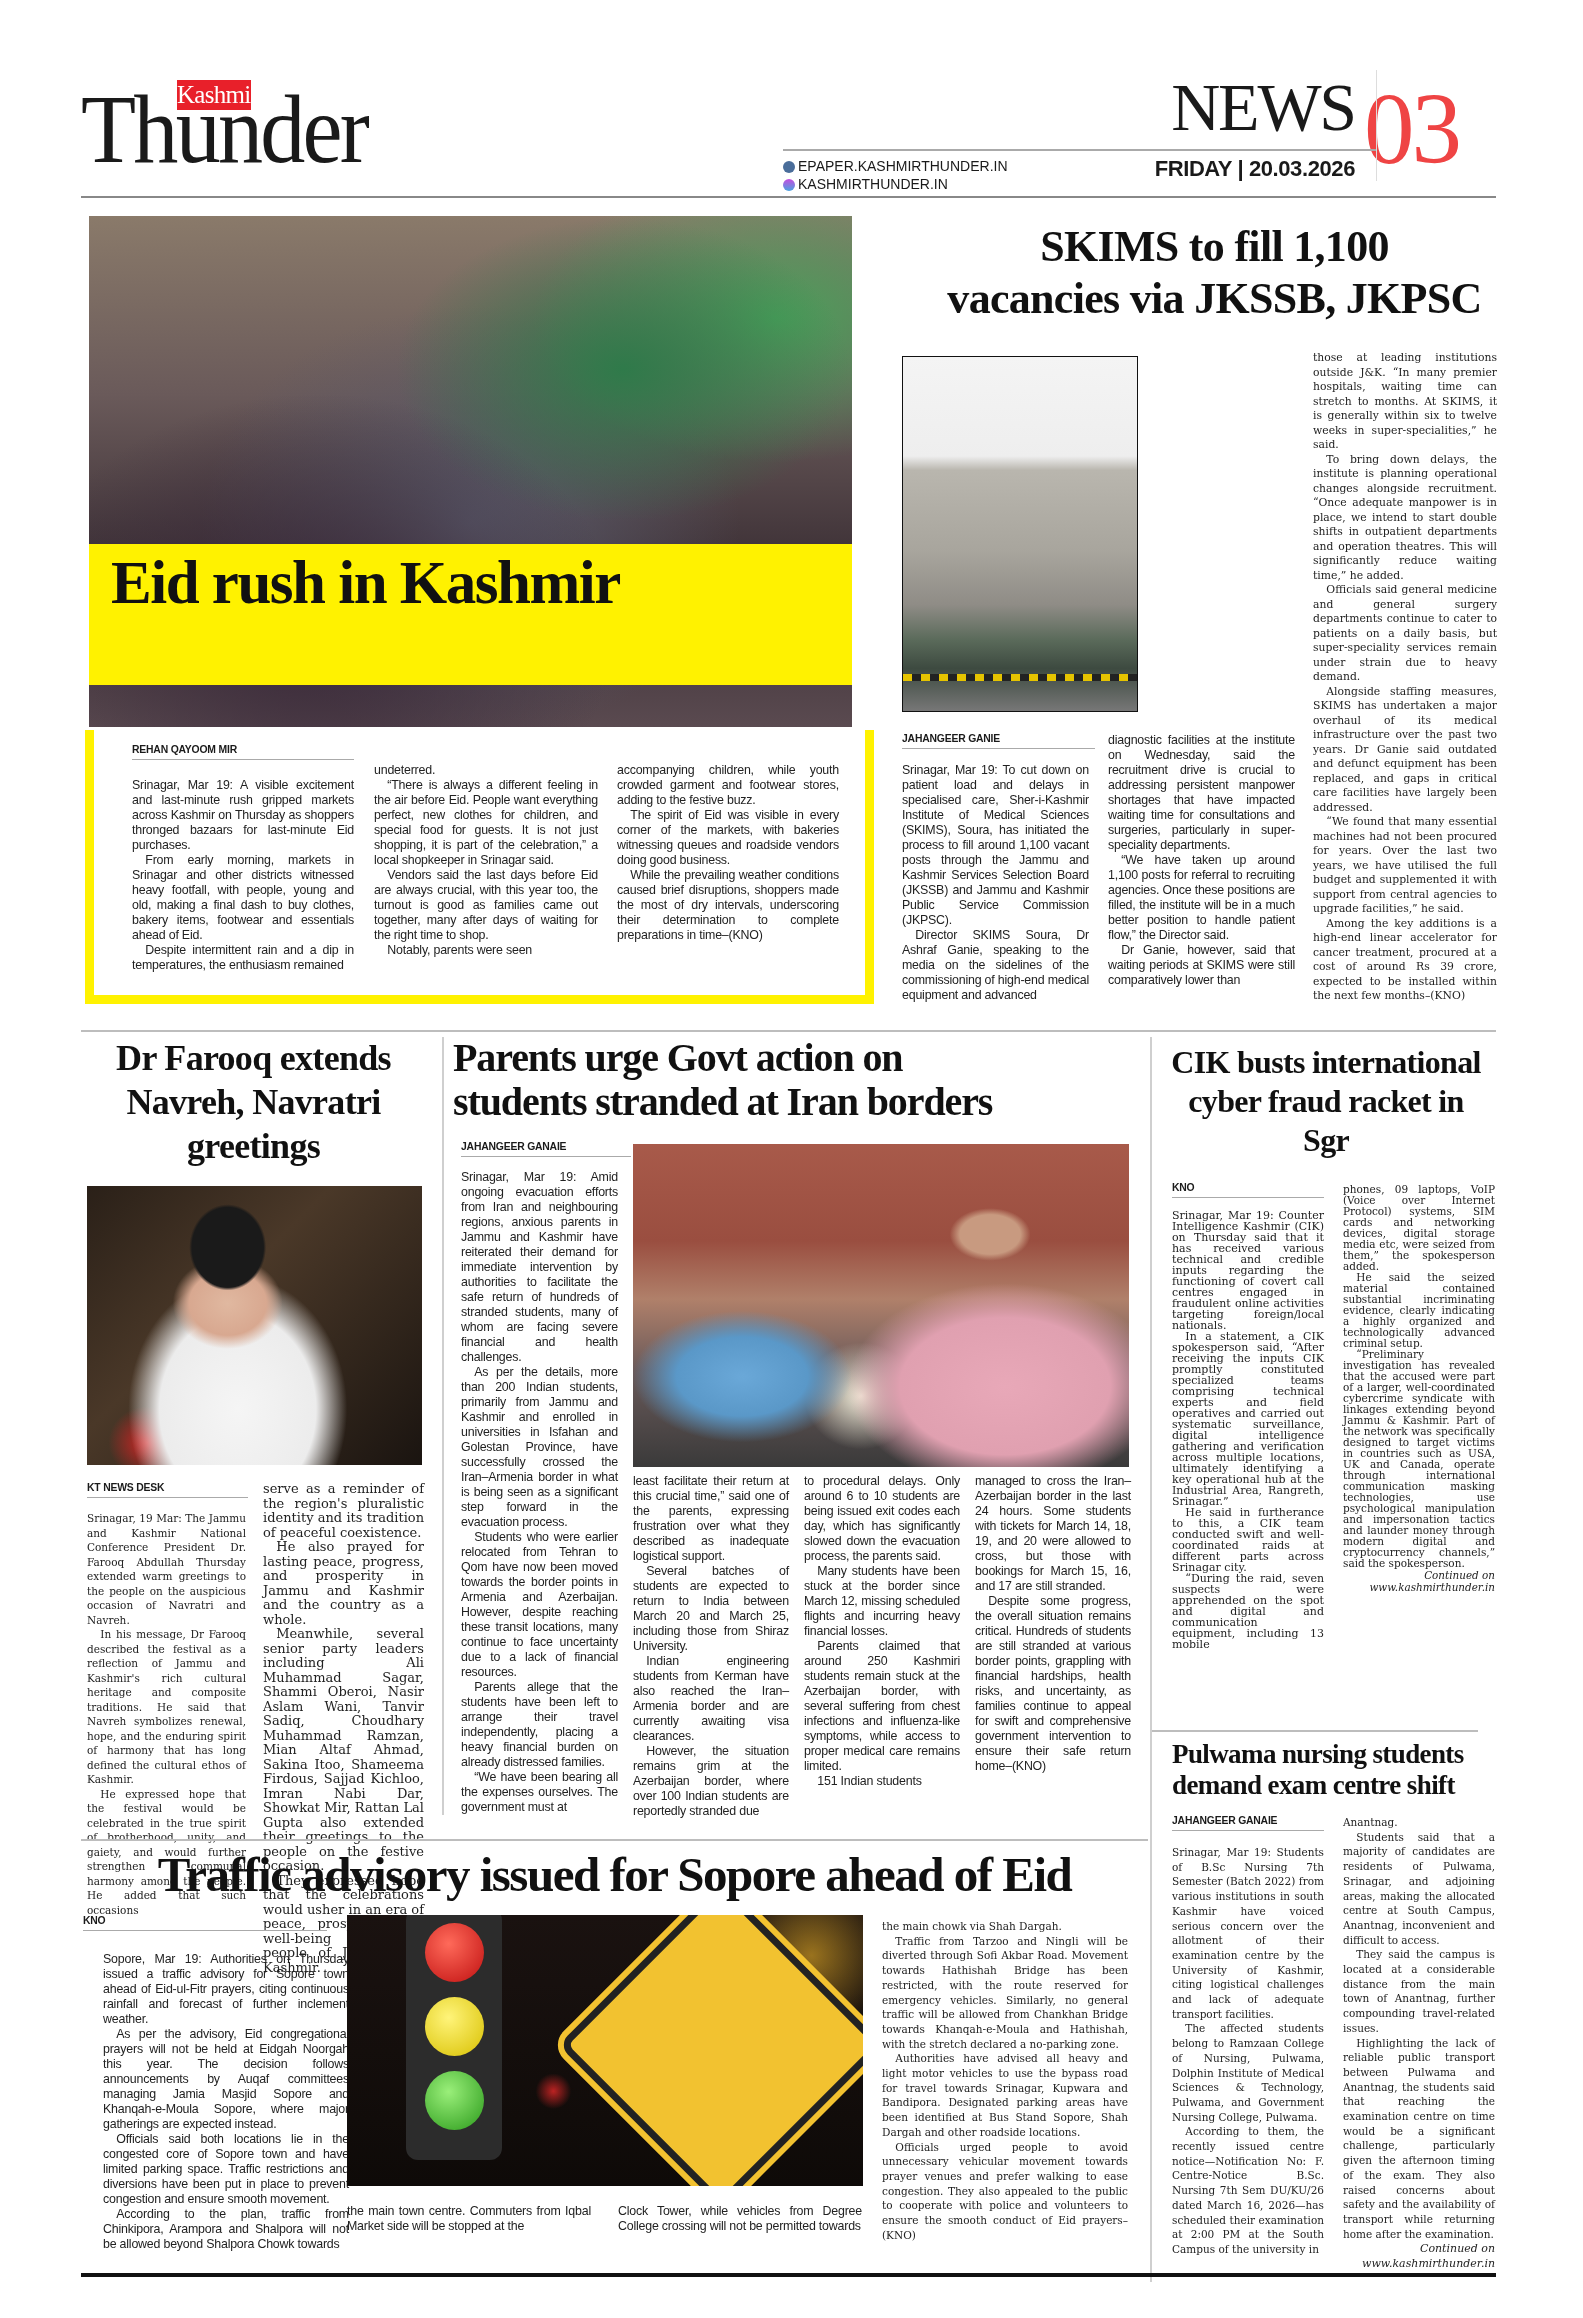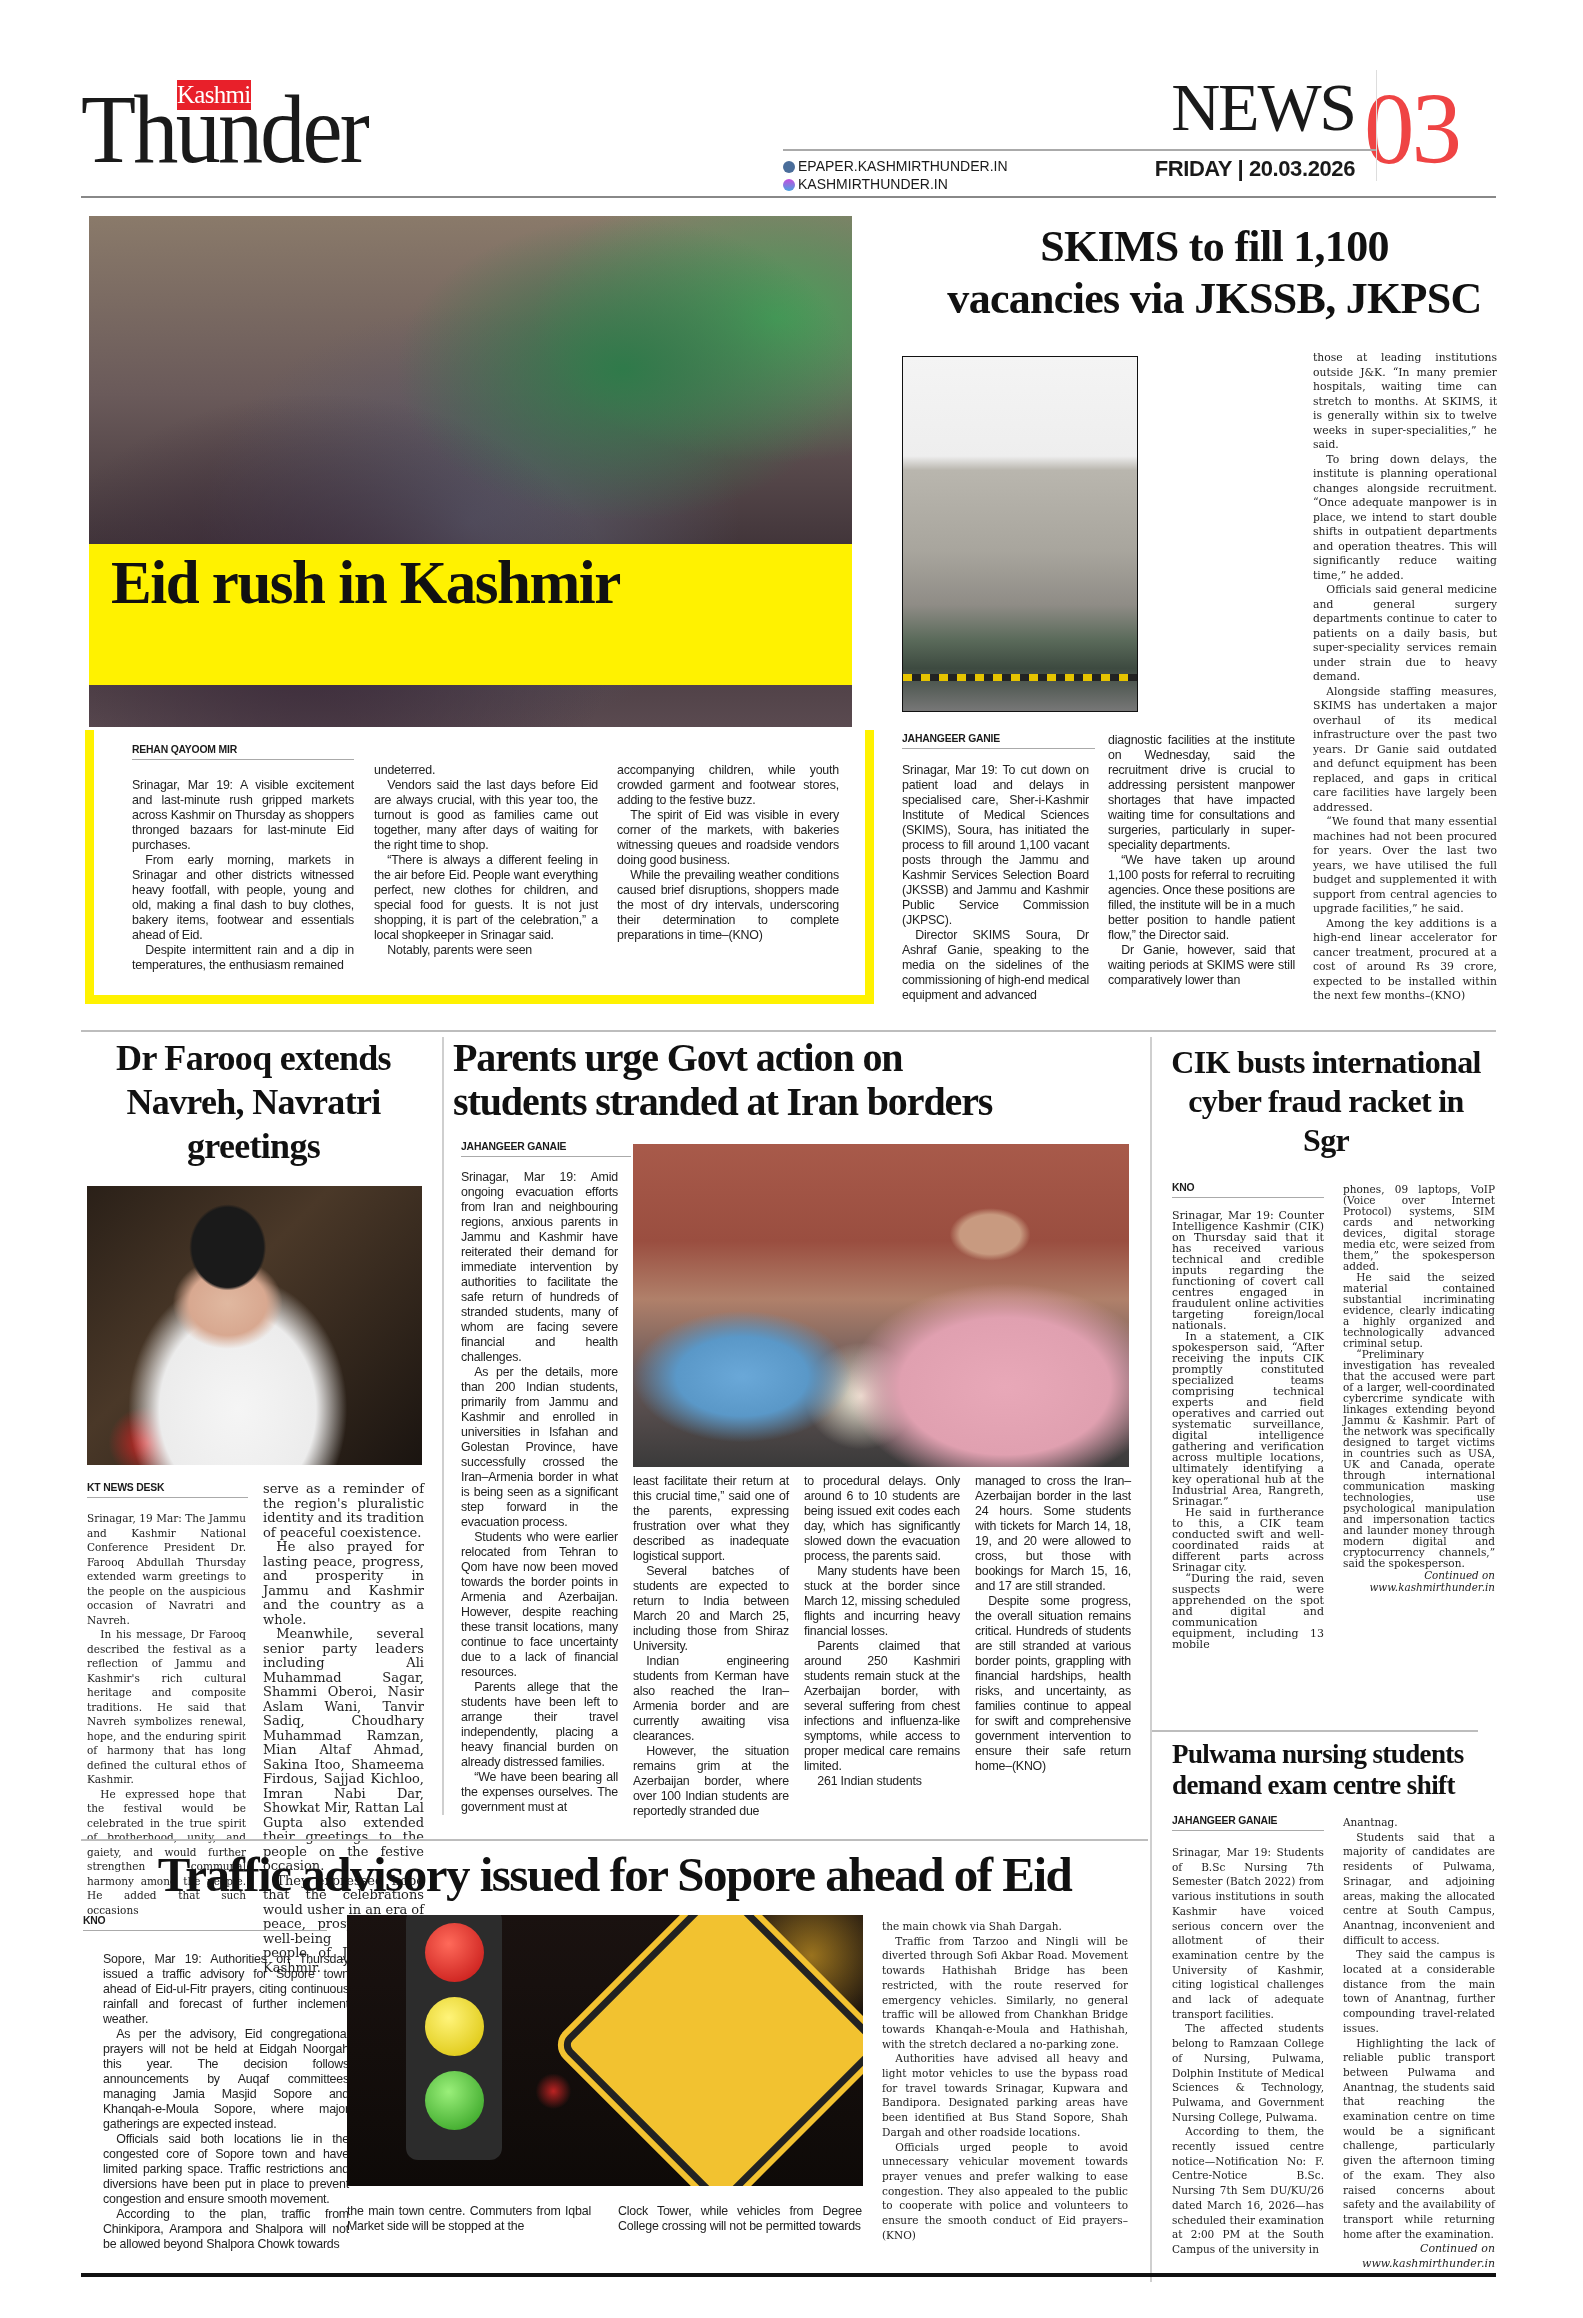--- a/index.html
+++ b/index.html
@@ -52,22 +52,22 @@
 <div class="abs" style="left:132px;top:744px;width:719px;">
   <div class="byline" style="width:222px;">REHAN QAYOOM MIR</div>
 </div>
 <div class="abs body-text cond" style="left:132px;top:778px;width:222px;">
   <p class="first">Srinagar, Mar 19: A visible excitement and last-minute rush gripped markets across Kashmir on Thursday as shoppers thronged bazaars for last-minute Eid purchases.</p>
     <p>From early morning, markets in Srinagar and other districts witnessed heavy footfall, with people, young and old, making a final dash to buy clothes, bakery items, footwear and essentials ahead of Eid.</p>
     <p>Despite intermittent rain and a dip in temperatures, the enthusiasm remained</p>
 </div>
 <div class="abs body-text cond" style="left:374px;top:763px;width:224px;">
   <p class="first">undeterred.</p>
+    <p>“There is always a different feeling in the air before Eid. People want everything perfect, new clothes for children, and special food for guests. It is not just shopping, it is part of the celebration,” a local shopkeeper in Srinagar said.</p>
     <p>Vendors said the last days before Eid are always crucial, with this year too, the turnout is good as families came out together, many after days of waiting for the right time to shop.</p>
-    <p>“There is always a different feeling in the air before Eid. People want everything perfect, new clothes for children, and special food for guests. It is not just shopping, it is part of the celebration,” a local shopkeeper in Srinagar said.</p>
     <p>Notably, parents were seen</p>
 </div>
 <div class="abs body-text cond" style="left:617px;top:763px;width:222px;">
   <p class="first">accompanying children, while youth crowded garment and footwear stores, adding to the festive buzz.</p>
     <p>The spirit of Eid was visible in every corner of the markets, with bakeries witnessing queues and roadside vendors doing good business.</p>
     <p>While the prevailing weather conditions caused brief disruptions, shoppers made the most of dry intervals, underscoring their determination to complete preparations in time–(KNO)</p>
 </div>
 
 <div class="abs headline" style="left:896px;top:221px;width:637px;font-size:44px;line-height:52px;">
   <div>SKIMS to fill 1,100</div>
@@ -146,21 +146,21 @@
 <div class="abs body-text cond" style="left:633px;top:1474px;width:156px;">
   <p class="first">least facilitate their return at this crucial time,” said one of the parents, expressing frustration over what they described as inadequate logistical support.</p>
     <p>Several batches of students are expected to return to India between March 20 and March 25, including those from Shiraz University.</p>
     <p>Indian engineering students from Kerman have also reached the Iran–Armenia border and are currently awaiting visa clearances.</p>
     <p>However, the situation remains grim at the Azerbaijan border, where over 100 Indian students are reportedly stranded due</p>
 </div>
 <div class="abs body-text cond" style="left:804px;top:1474px;width:156px;">
   <p class="first">to procedural delays. Only around 6 to 10 students are being issued exit codes each day, which has significantly slowed down the evacuation process, the parents said.</p>
     <p>Many students have been stuck at the border since March 12, missing scheduled flights and incurring heavy financial losses.</p>
     <p>Parents claimed that around 250 Kashmiri students remain stuck at the Azerbaijan border, with several suffering from chest infections and influenza-like symptoms, while access to proper medical care remains limited.</p>
-    <p>261 Indian students</p>
+    <p>151 Indian students</p>
 </div>
 <div class="abs body-text cond" style="left:975px;top:1474px;width:156px;">
   <p class="first">managed to cross the Iran–Azerbaijan border in the last 24 hours. Some students with tickets for March 14, 18, 19, and 20 were allowed to cross, but those with bookings for March 15, 16, and 17 are still stranded.</p>
     <p>Despite some progress, the overall situation remains critical. Hundreds of students are still stranded at various border points, grappling with financial hardships, health risks, and uncertainty, as families continue to appeal for swift and comprehensive government intervention to ensure their safe return home–(KNO)</p>
 </div>
 <div class="rule-v" style="left:1150px;top:1037px;height:1245px;"></div>
 
 <div class="abs headline" style="left:1163px;top:1043px;width:326px;font-size:32px;line-height:39px;">CIK busts international cyber fraud racket in Sgr</div>
 <div class="abs" style="left:1172px;top:1182px;width:152px;">
   <div class="byline">KNO</div>

